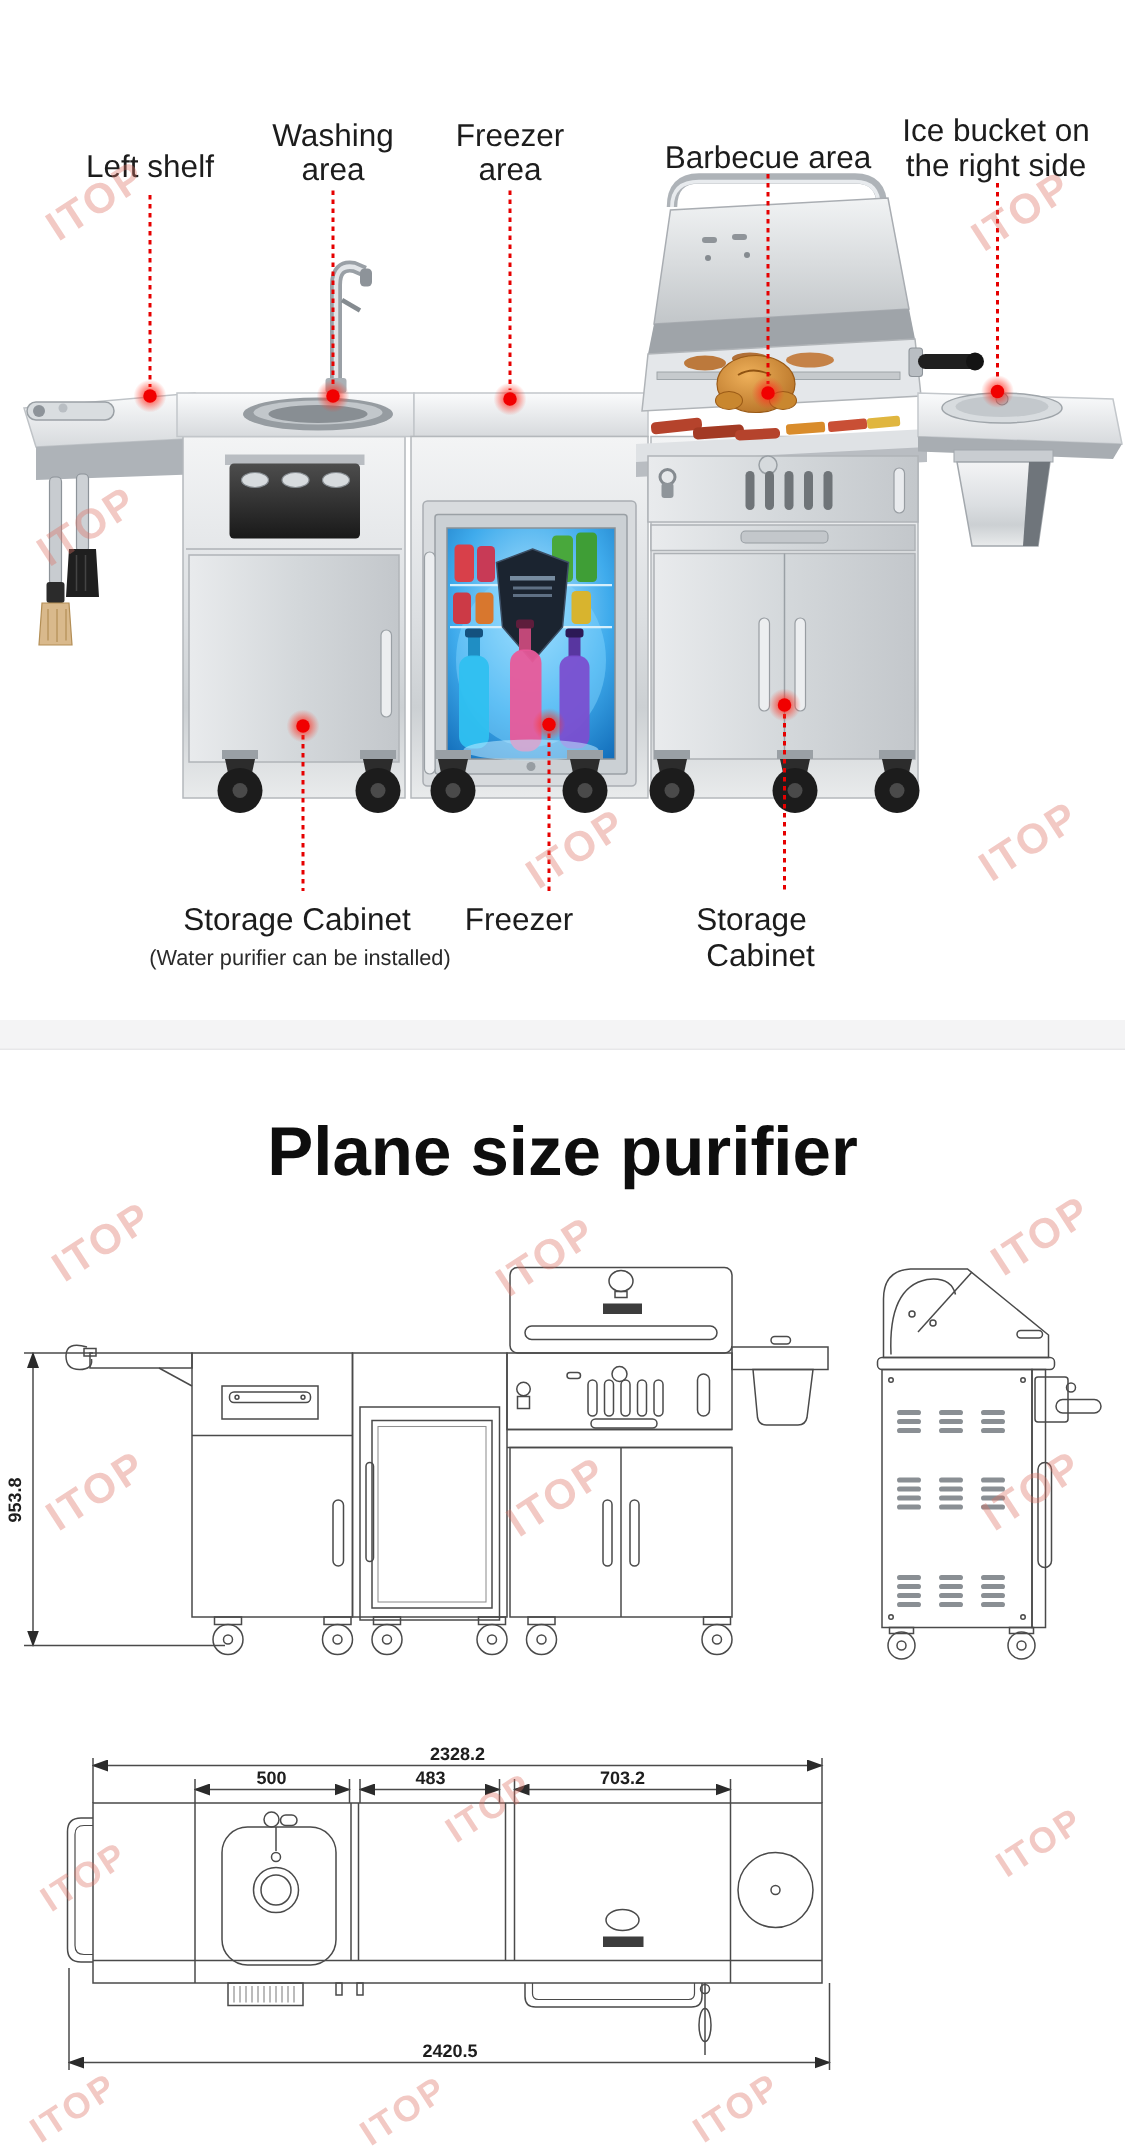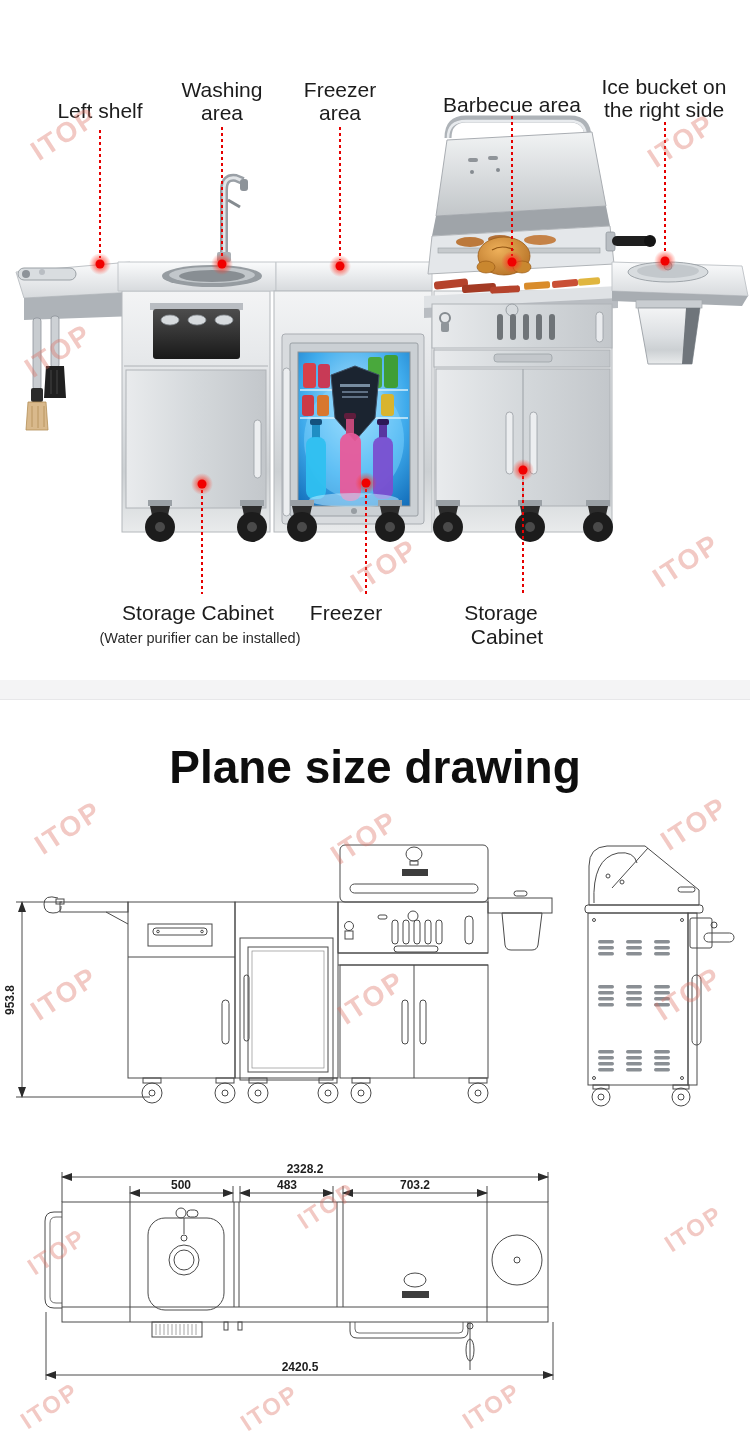--- a/index.html
+++ b/index.html
@@ -303,21 +303,21 @@
     <text class="lbl" x="664" y="94" text-anchor="middle">Ice bucket on</text>
     <text class="lbl" x="664" y="117" text-anchor="middle">the right side</text>
     <text class="lbl" x="198" y="620" text-anchor="middle">Storage Cabinet</text>
     <text class="subnote" x="200" y="643" text-anchor="middle">(Water purifier can be installed)</text>
     <text class="lbl" x="346" y="620" text-anchor="middle">Freezer</text>
     <text class="lbl" x="501" y="620" text-anchor="middle">Storage</text>
     <text class="lbl" x="507" y="644" text-anchor="middle">Cabinet</text>
   </svg>
 
   <div class="divider-band"></div>
-  <h1 class="sec-title">Plane size drawing</h1>
+  <h1 class="sec-title">Plane size purifier</h1>
 
   <svg style="position:absolute;left:0;top:820px" width="750" height="600" viewBox="0 0 750 600">
     <defs>
       <marker id="ah" markerWidth="11" markerHeight="8" refX="10" refY="4" orient="auto-start-reverse">
         <path d="M0,0 L11,4 L0,8 Z" fill="#2b2b2b"></path>
       </marker>
     </defs>
     <g stroke="#4a4a4a" stroke-width="1" fill="none">
 
       <g>

